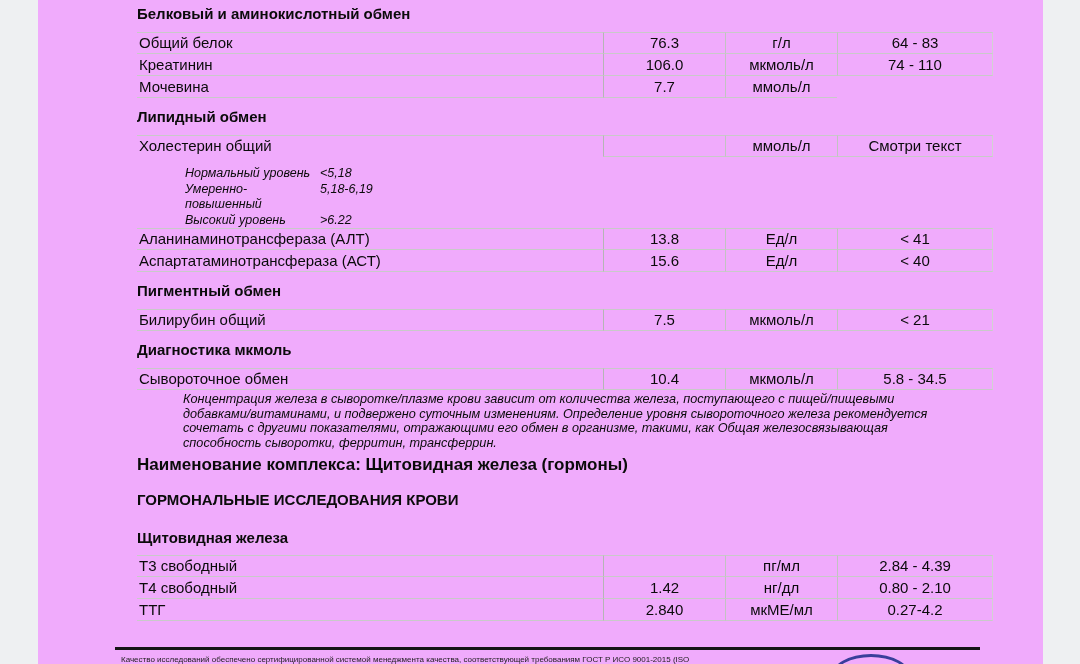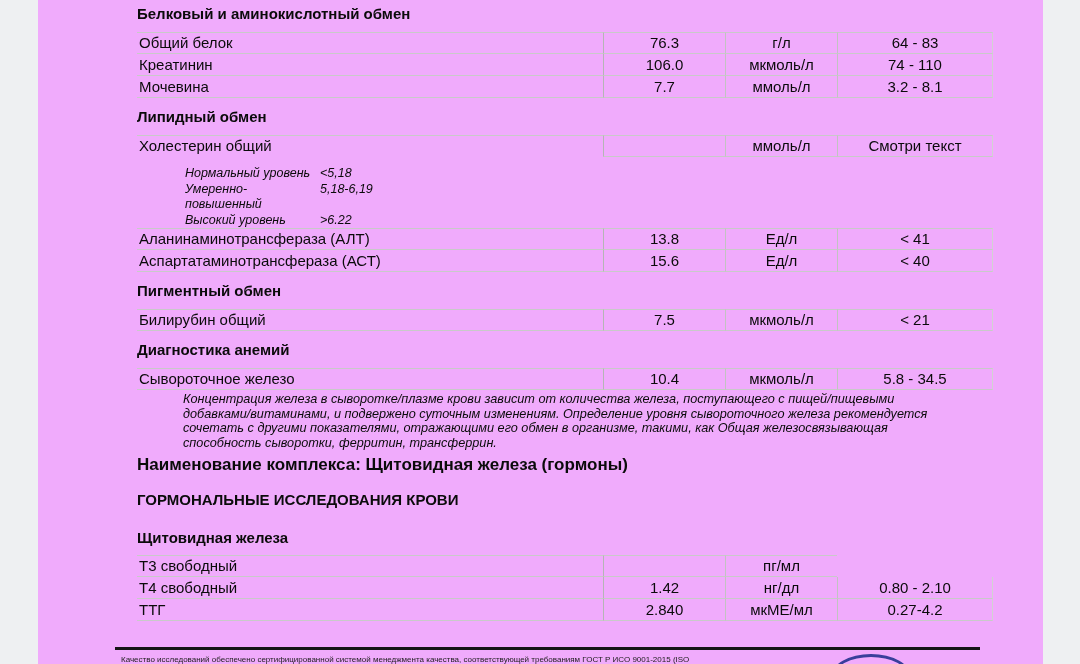--- a/index.html
+++ b/index.html
@@ -94,21 +94,20 @@
               </div>
               <div class="tcell c-unit">мкмоль/л</div>
               <div class="tcell c-range">74 - 110</div>
             </div>
             <div class="trow">
               <div class="tcell c-name">Мочевина</div>
               <div class="tcell c-val">
                 <div class="">7.7</div>
               </div>
               <div class="tcell c-unit">ммоль/л</div>
-              <div class="tcell c-range">3.2 - 8.1</div>
             </div>
           </div>
         </div>
         <div class="section">
           <div class="section-heading">Липидный обмен</div>
           <div class="ltable">
             <div class="trow first">
               <div class="tcell c-name nb">Холестерин общий</div>
               <div class="tcell c-val">
                 <div class="val-flagged">6.27+</div>
@@ -159,24 +158,24 @@
               <div class="tcell c-name">Билирубин общий</div>
               <div class="tcell c-val">
                 <div class="">7.5</div>
               </div>
               <div class="tcell c-unit">мкмоль/л</div>
               <div class="tcell c-range">&lt; 21</div>
             </div>
           </div>
         </div>
         <div class="section">
-          <div class="section-heading">Диагностика анемий</div>
-          <div class="ltable">
-            <div class="trow first">
-              <div class="tcell c-name">Сывороточное железо</div>
+          <div class="section-heading">Диагностика мкмоль</div>
+          <div class="ltable">
+            <div class="trow first">
+              <div class="tcell c-name">Сывороточное обмен</div>
               <div class="tcell c-val">
                 <div class="">10.4</div>
               </div>
               <div class="tcell c-unit">мкмоль/л</div>
               <div class="tcell c-range">5.8 - 34.5</div>
             </div>
             <div class="row-note">Концентрация железа в сыворотке/плазме крови зависит от количества железа, поступающего с пищей/пищевыми добавками/витаминами, и подвержено суточным изменениям. Определение уровня сывороточного железа рекомендуется сочетать с другими показателями, отражающими его обмен в организме, такими, как Общая железосвязывающая способность сыворотки, ферритин, трансферрин.</div>
           </div>
         </div>
       </div>
@@ -184,20 +183,21 @@
     <div class="hormone-heading">ГОРМОНАЛЬНЫЕ ИССЛЕДОВАНИЯ КРОВИ</div>
     <div class="thyroid-heading">Щитовидная железа</div>
     <div id="thyroid-table">
         <div class="ltable">
           <div class="trow first">
             <div class="tcell c-name">Т3 свободный</div>
             <div class="tcell c-val">
               <div class="val-flagged">2.59--</div>
             </div>
             <div class="tcell c-unit">пг/мл</div>
+            <div class="tcell c-range">2.84 - 4.39</div>
           </div>
           <div class="trow">
             <div class="tcell c-name">Т4 свободный</div>
             <div class="tcell c-val">
               <div class="">1.42</div>
             </div>
             <div class="tcell c-unit">нг/дл</div>
             <div class="tcell c-range">0.80 - 2.10</div>
           </div>
           <div class="trow">

